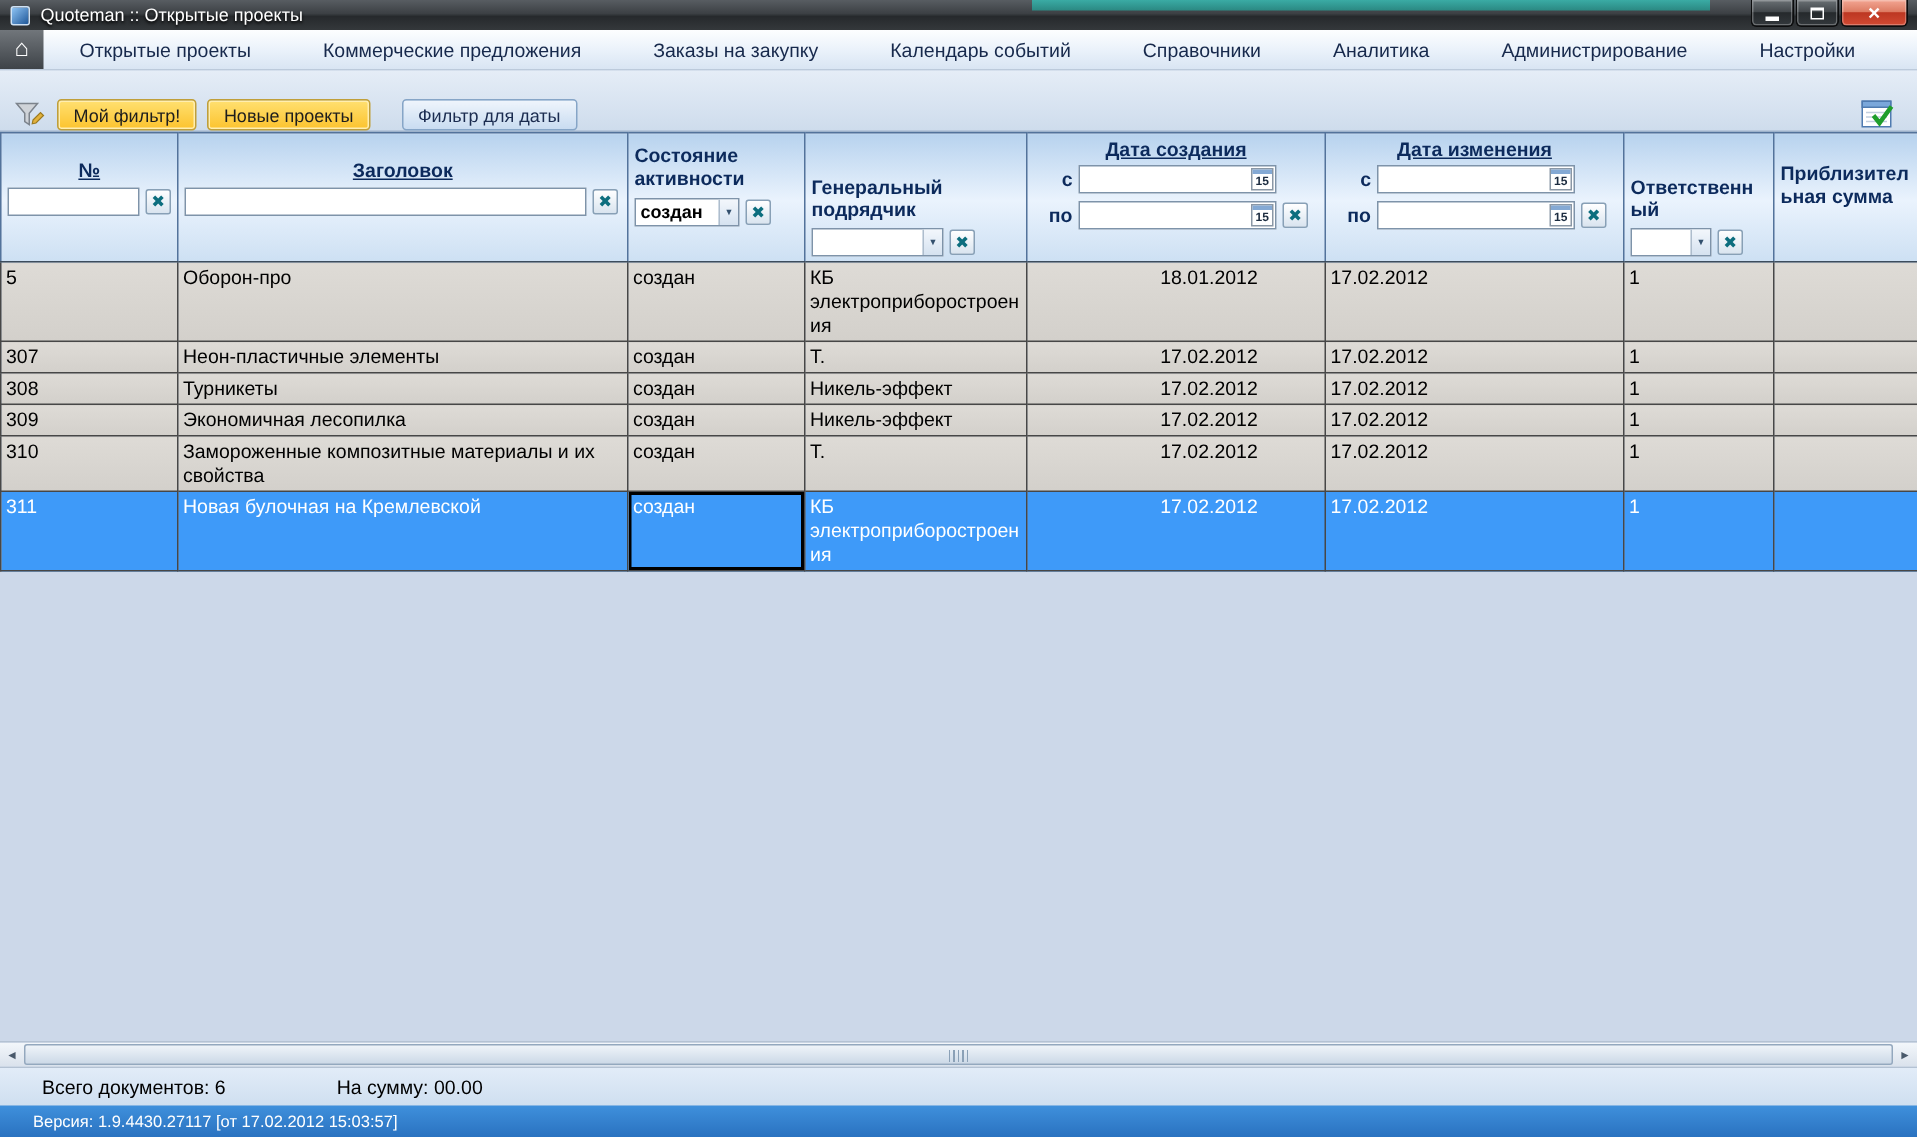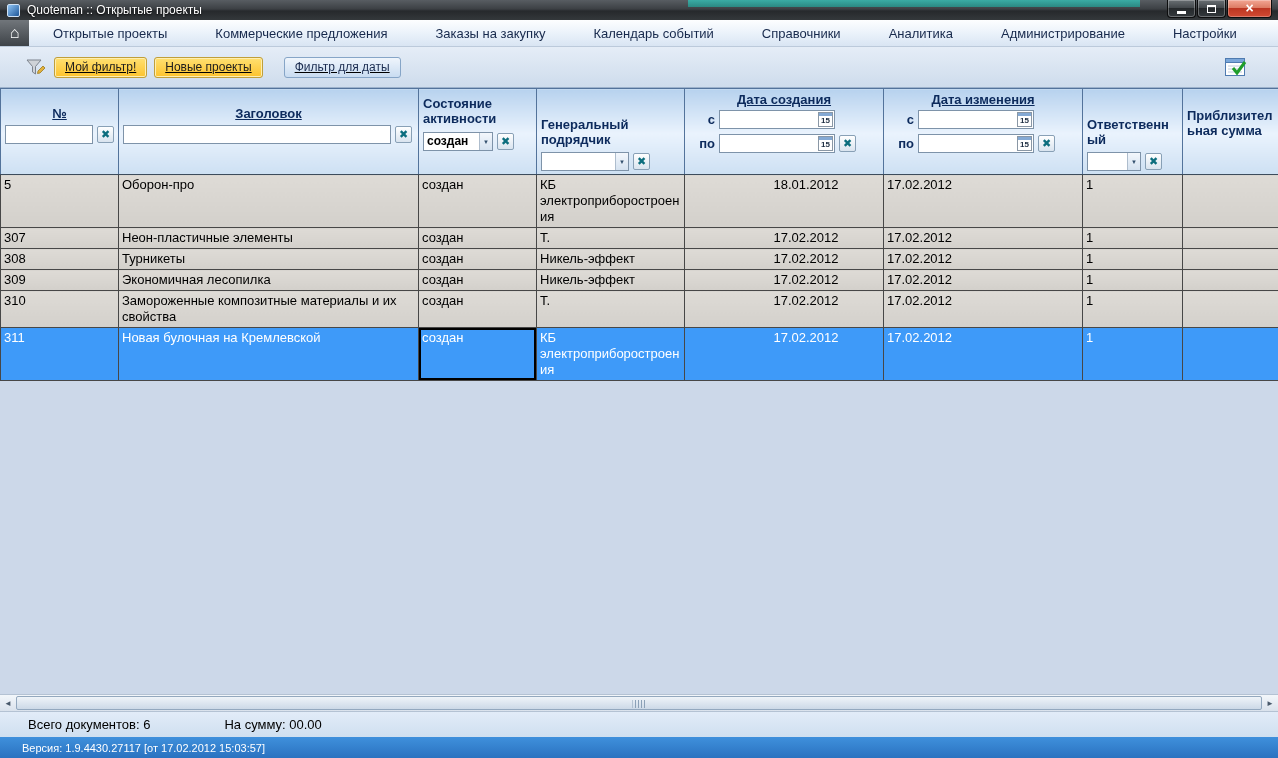--- a/index.html
+++ b/index.html
@@ -31,22 +31,22 @@
   
   .navbar { flex:0 0 27px; display:flex; align-items:stretch;
     background:linear-gradient(180deg,#fdfeff 0%,#e9f1fa 55%,#d9e5f3 100%);
     border-bottom:1px solid #bccadb; }
   .home-btn { width:29px; display:flex; align-items:center; justify-content:center;
     background:linear-gradient(180deg,#71767b,#3e4348); color:#fff; font-size:16px; cursor:pointer; }
   .nav-items { display:flex; flex:1; align-items:center; }
   .nav-item { padding:0 24px; color:#17294c; cursor:pointer; white-space:nowrap; }
 
   
-  .toolbar { flex:0 0 41px; display:flex; align-items:center; gap:7px; padding:0 25px;
-    background:linear-gradient(180deg,#e5edf7 0%,#cedcec 100%); border-bottom:1px solid #9db2cb;text-decoration:underline; }
+  .toolbar { flex:0 0 41px; display:flex; align-items:flex-end; gap:7px; padding:0 9px;
+    background:linear-gradient(180deg,#e5edf7 0%,#cedcec 100%); border-bottom:1px solid #9db2cb; }
   .tb-btn { height:21px; padding:0 10px; font-size:12px; border-radius:3px; cursor:pointer;
     display:inline-flex; align-items:center; white-space:nowrap; }
   .tb-yellow { background:linear-gradient(180deg,#ffe071,#fcc32e); border:1px solid #c09f3a;
     box-shadow:inset 0 0 0 1px #ffeeb0; color:#1d1d1d; }
   .tb-blue { background:linear-gradient(180deg,#eff5fc,#c9dcf1); border:1px solid #86a5c7;
     color:#1b2c50; margin-left:14px; }
   .tb-right { margin-left:auto; margin-right:4px; display:flex; align-items:center; cursor:pointer; }
 
   
   .table-area { flex:1 1 auto; background:#ccd8e9; overflow:hidden; }
@@ -78,21 +78,21 @@
     align-items:stretch; cursor:pointer; }
   .combo-val { flex:1; font-size:12px; padding:1px 3px 0; color:#000; overflow:hidden; white-space:nowrap; }
   .combo-arrow { width:13px; display:flex; align-items:center; justify-content:center;
     font-size:6px; color:#33506e; border-left:1px solid #aebdcd;
     background:linear-gradient(180deg,#f3f7fc,#d5e2f0); }
   .w-state { width:70px; } .w-contractor { width:88px; } .w-resp { width:54px; }
 
   .drow { display:flex; align-items:center; gap:4px; padding-left:6px; margin-top:3px; }
   .drow.second { margin-top:5px; }
   .dlbl { width:20px; text-align:right; font-size:13px; font-weight:bold; color:#0c2a5c; }
-  .dwrap { position:relative; width:116px; height:19px; }
+  .dwrap { position:relative; width:132px; height:19px; }
   .dwrap input { width:100%; height:100%; border:1px solid #7e93a9; background:#fff;
     font-size:12px; padding:0 19px 0 3px; font-family:inherit; }
   .calbtn { position:absolute; right:2px; top:2px; width:15px; height:15px;
     border:1px solid #8a97a5; background:#fff; cursor:pointer; display:flex; flex-direction:column; }
   .calhdr { height:4px; background:#84a9d4; }
   .calnum { font-size:8px; line-height:10px; text-align:center; color:#1c2c40; }
 
   tbody td { background:linear-gradient(180deg,#dedbd6,#d3d0cb); border-right:1px solid #474747;
     border-bottom:1px solid #474747; border-left:1px solid #474747;
     padding:2px 3px; font-size:13px; line-height:16px; vertical-align:top; color:#000;

